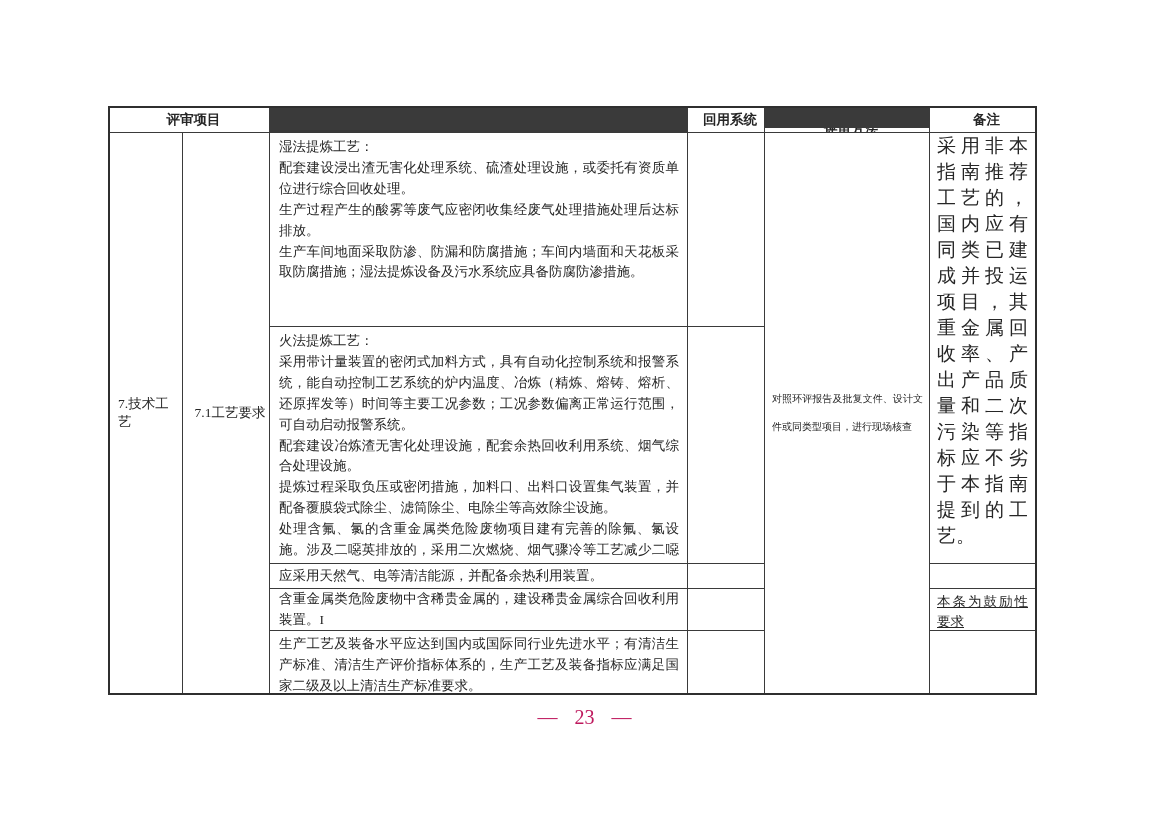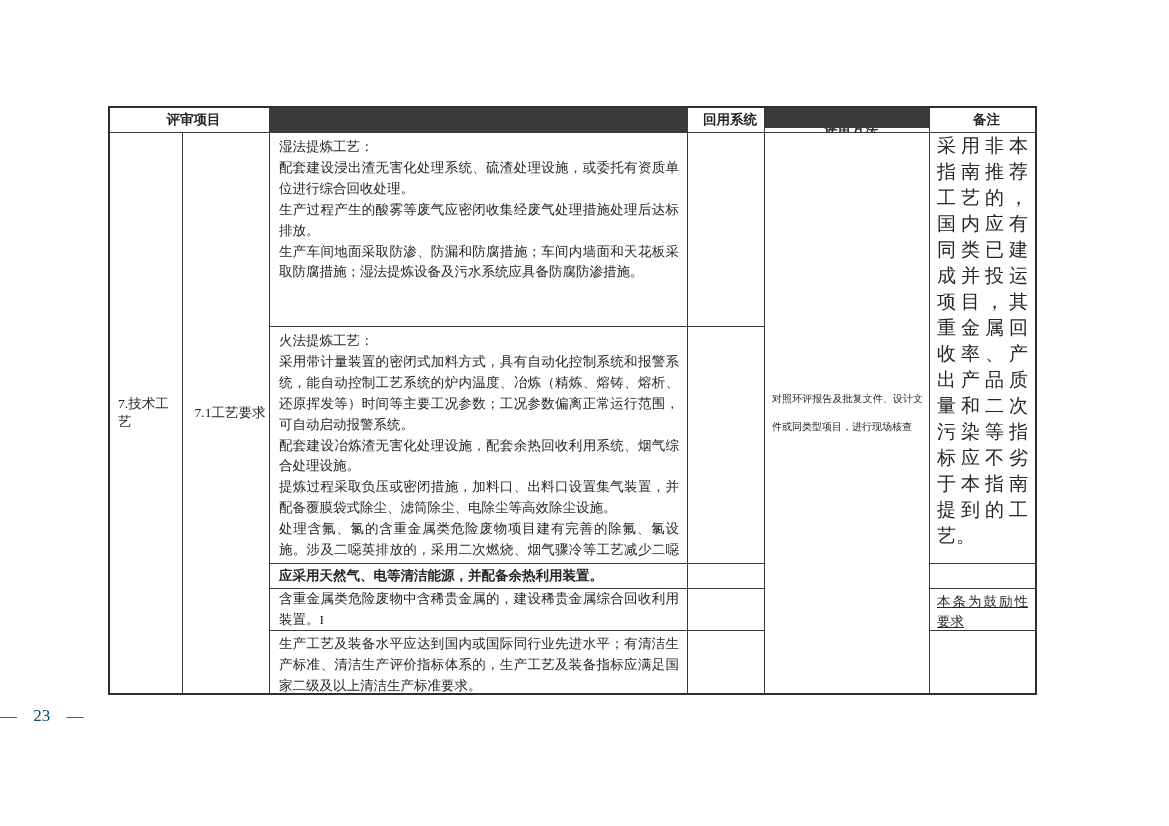--- a/index.html
+++ b/index.html
@@ -47,21 +47,21 @@
   
   .ind-cell {
     grid-column:3;
     font-size:13.5px; line-height:20.9px;
     padding:4px 8px 0 9px;
     text-align:justify;
   }
   .ind-cell p { text-align:justify; }
   .ind-1 { grid-row:2; }
   .ind-2 { grid-row:3; }
-  .ind-3 { grid-row:4; padding-top:2px;font-weight:bold; }
+  .ind-3 { grid-row:4; padding-top:2px; }
   .ind-4 { grid-row:5; display:flex; align-items:center; padding-top:0; }
   .ind-5 { grid-row:6; padding-top:3px; }
 
   
   .rec-cell { grid-column:4; }
   .rec-1 { grid-row:2; } .rec-2 { grid-row:3; } .rec-3 { grid-row:4; }
   .rec-4 { grid-row:5; } .rec-5 { grid-row:6; }
 
   
   .c-meth {
@@ -86,23 +86,24 @@
     font-size:13.5px; line-height:20px;
     padding:3px 7px 0;
     text-align:justify;
     text-decoration:underline;
   }
   .rem-d { grid-column:6; grid-row:6; }
 
   
   .page-num {
     position:absolute; top:706px; left:0; width:100%;
-    font-size:17px;
+    text-align:center;
+    font-size:20px;
     word-spacing:12px;
-    color:#0c4a6e;
+    color:#be185d;
   }
 </style>
 </head>
 <body>
 
 <div class="doc-table">
 
   <div class="cell th h-item">评审项目</div>
   <div class="cell th h-rec">回用系统</div>
   <div class="cell th h-meth">评审方法</div>

